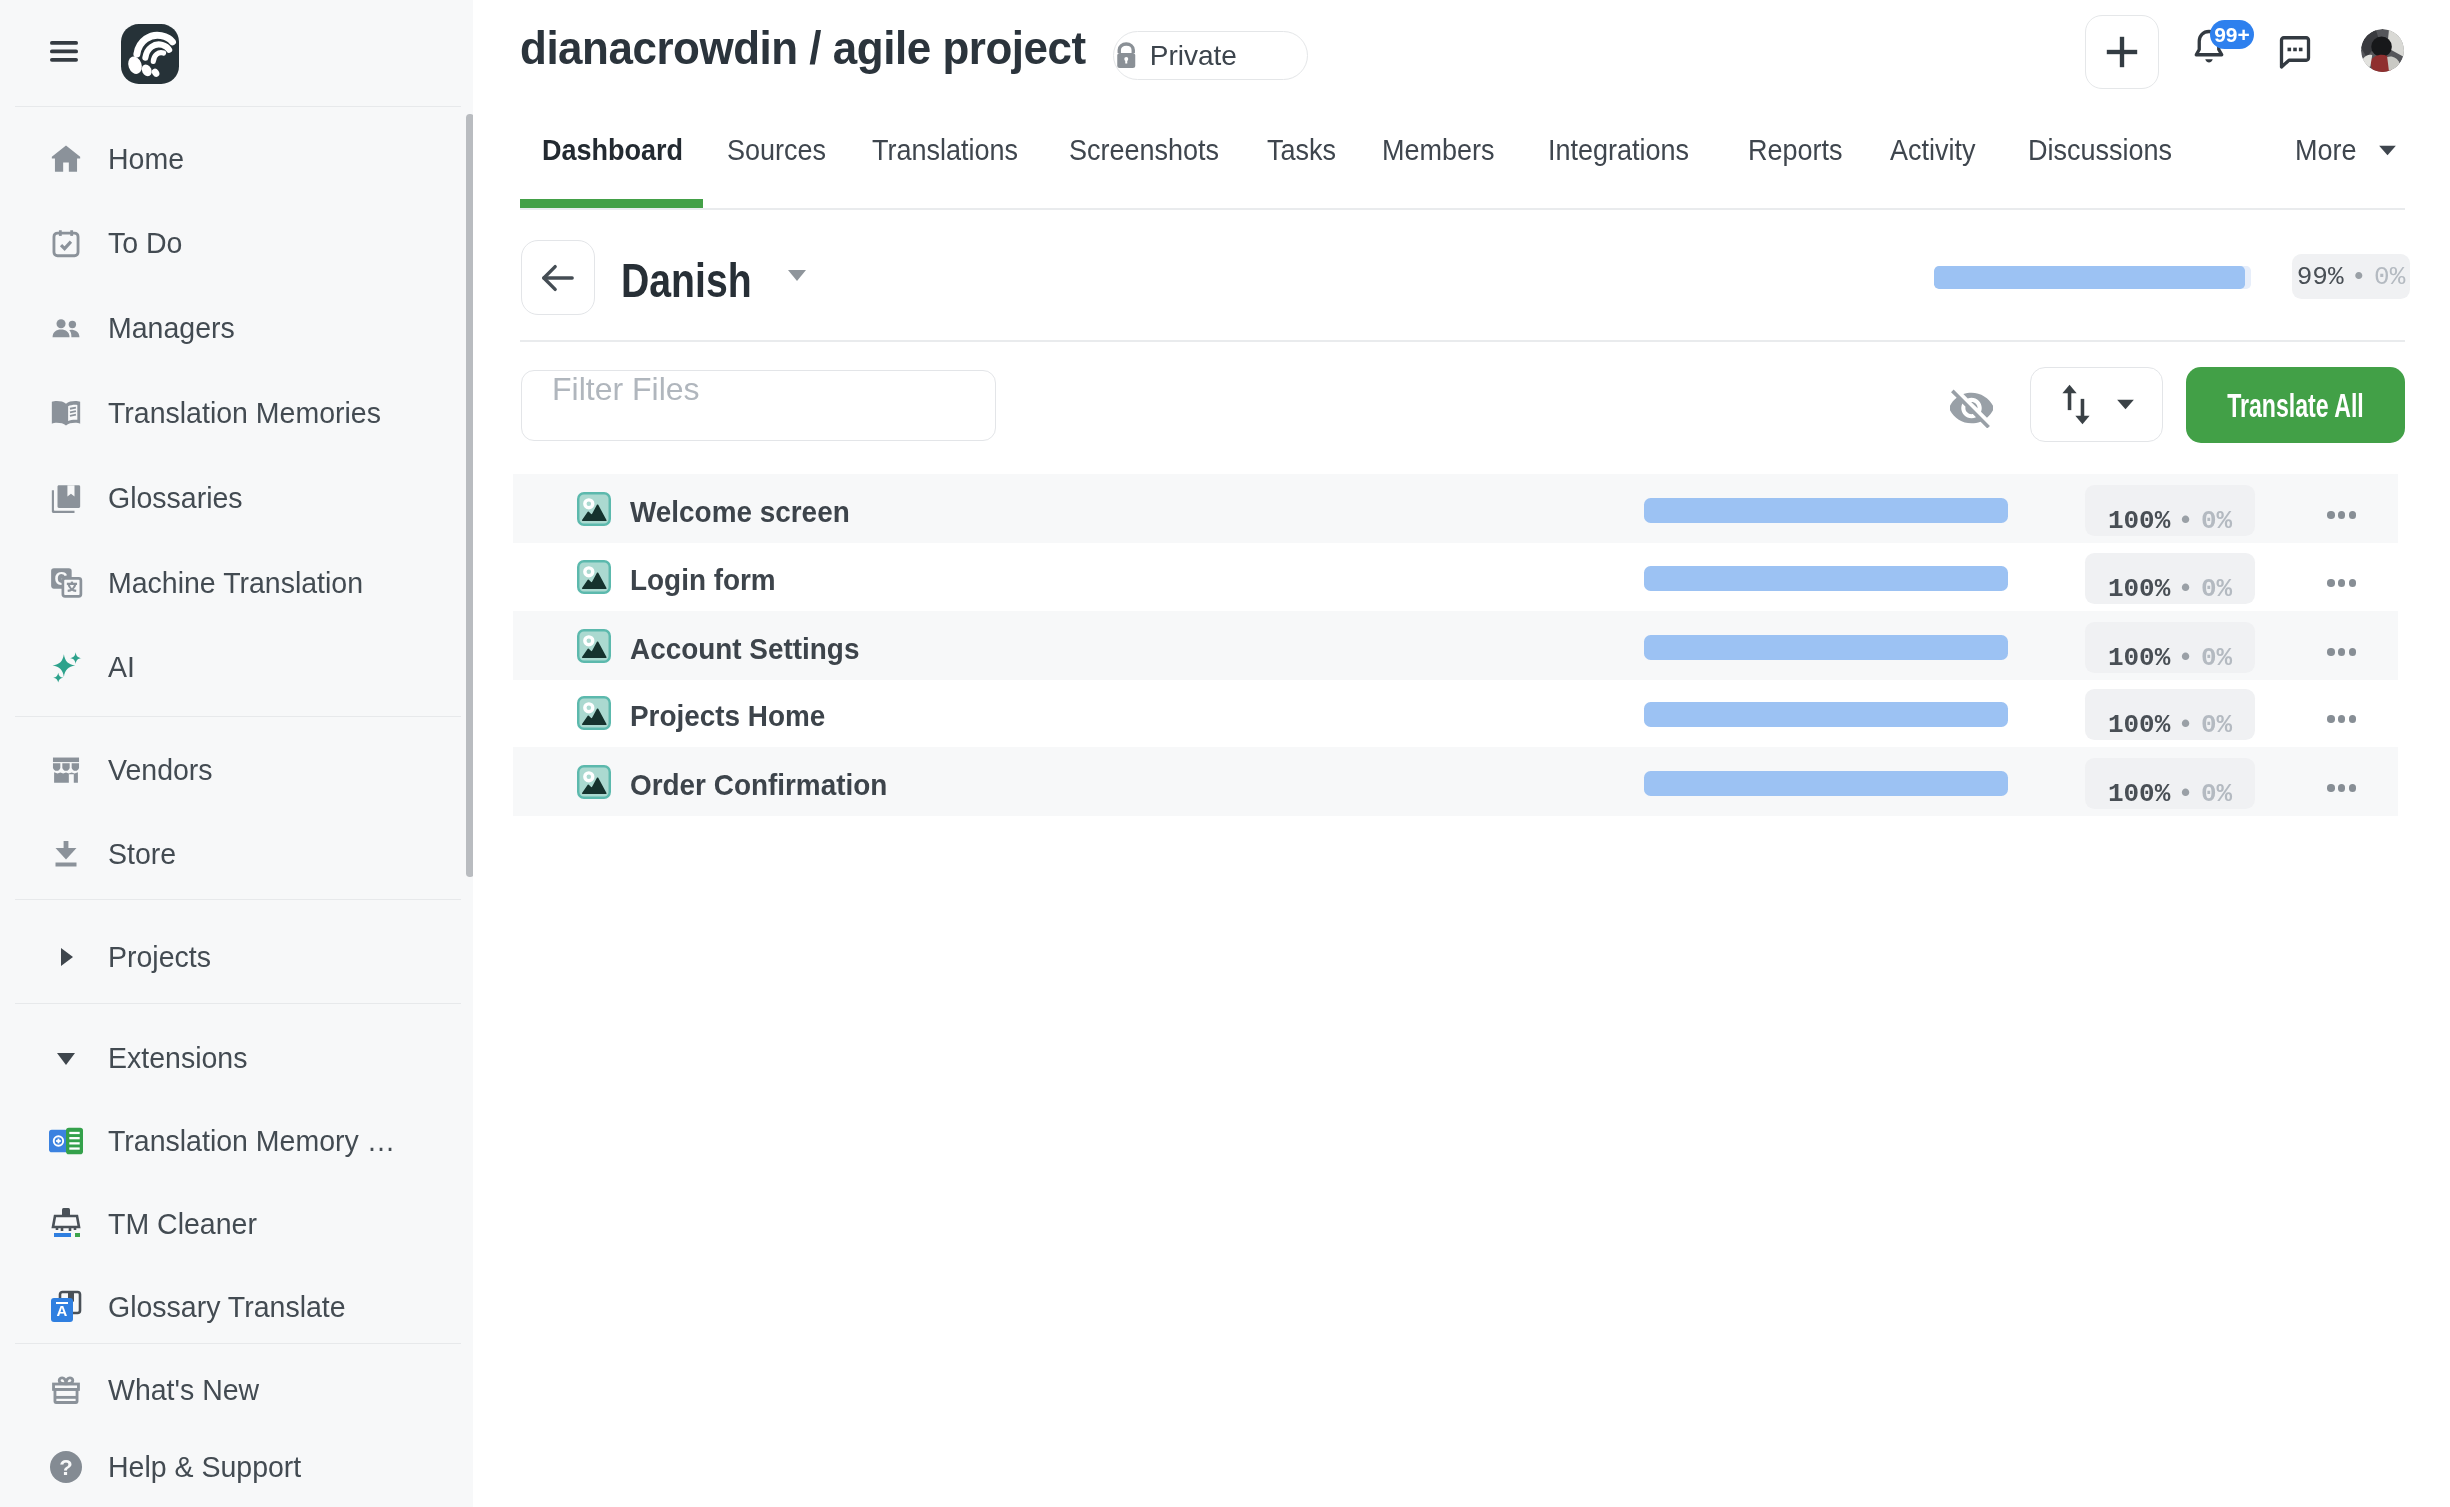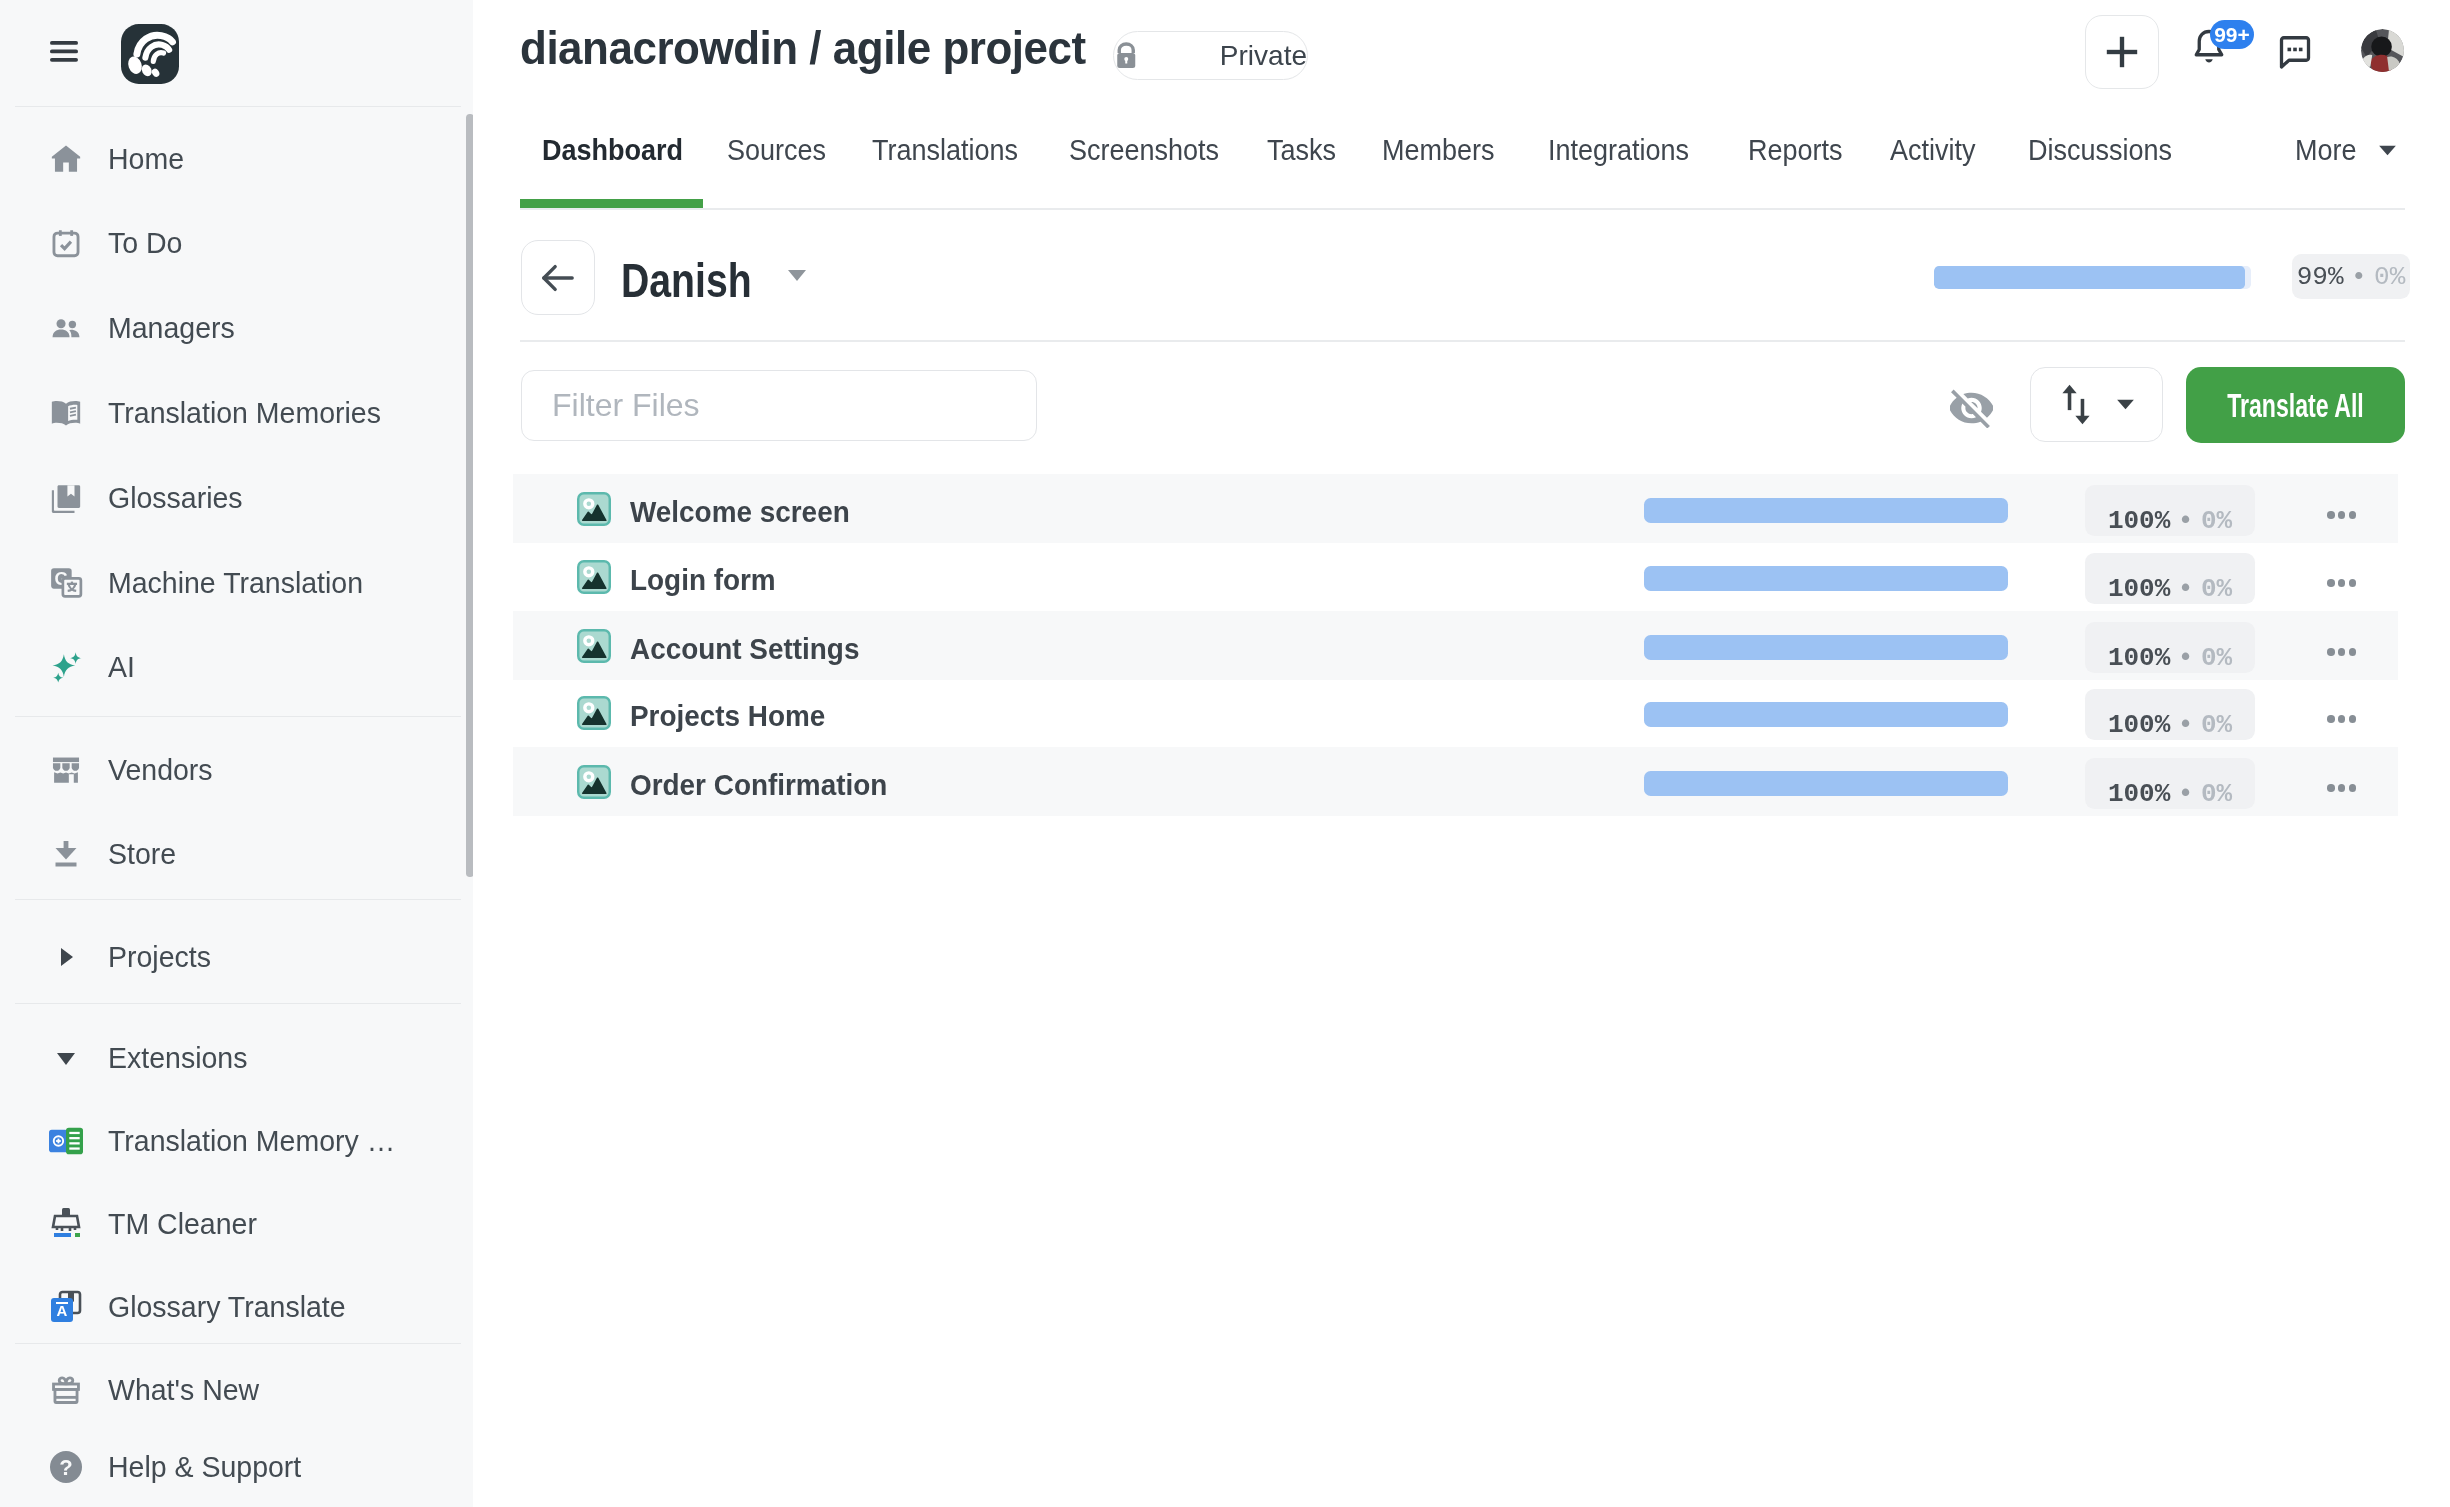--- a/index.html
+++ b/index.html
@@ -11,21 +11,21 @@
   .ni { position:absolute; left:49px; height:41px; padding-top:3.8px; display:flex; align-items:center; }
   .ni svg { flex:0 0 auto; width:34px; height:34px; }
   .ni span { margin-left:24.5px; font-size:30px; color:#434b52; white-space:nowrap; transform:scaleX(0.95); transform-origin:left center; }
   .trunc { max-width:309px; overflow:hidden; text-overflow:ellipsis; }
   #thumb { position:absolute; left:466px; top:114px; width:7.5px; height:763px;
     background:#b9bcc0; border-radius:3.8px; }
   #main { position:absolute; left:473px; top:0; width:1977px; height:1508px; background:#fff; }
   .abs { position:absolute; }
   #title { left:47px; top:20px; font-size:47px; font-weight:bold; color:#2b343c; letter-spacing:-0.5px; white-space:nowrap; transform:scaleX(0.935); transform-origin:left top; }
   #privpill { left:640px; top:31px; width:195px; height:49px; border:1.9px solid #e4e6e8;
-    border-radius:24.5px; display:flex; align-items:center; justify-content:space-between; gap:11.3px; }
+    border-radius:24.5px; display:flex; align-items:center; justify-content:flex-start; gap:11.3px; }
   #privpill span { font-size:28px; color:#3c444c; }
   #search { left:1081px; top:15px; width:514px; height:74px; border:1.9px solid #e5e7e9;
     border-radius:15px; display:flex; align-items:center; }
   #search .ph { font-size:32px; color:#b2b8bf; margin-left:19px; }
   #search .slash { position:absolute; right:21.7px; top:21.7px; width:27px; height:38px;
     background:#eef0f2; border-radius:7.5px; font-size:24.5px; color:#81878e;
     display:flex; align-items:center; justify-content:center; }
   #plusbtn { left:1612px; top:15px; width:74px; height:74px; border:1.9px solid #e5e7e9;
     border-radius:17px; display:flex; align-items:center; justify-content:center; }
   #bellwrap { left:1718px; top:26px; width:70px; height:47px; }
@@ -44,22 +44,22 @@
     border-right:9.4px solid transparent; border-top:11.3px solid #8f959b; }
   #hbar { left:1461px; top:266px; width:317px; height:22.6px; border-radius:4.7px; background:#e7eefa; overflow:hidden; }
   #hbar .fill { width:311px; height:22.6px; background:#9cc2f3; border-radius:4.7px; }
   #hbadge { left:1819px; top:254px; width:118px; height:45px; background:#f0f1f3; border-radius:9.4px;
     display:flex; align-items:center; justify-content:center; white-space:nowrap;
     font-family:"Liberation Mono", monospace; font-size:26px; }
   .pctdark { color:#494f55; }
   .pctdot { color:#9aa0a6; margin:0 7.5px; }
   .pctlight { color:#b4bac1; }
   #hr2 { left:47px; top:340px; width:1885px; height:1.9px; background:#e9ebed; }
-  #filter { left:48px; top:370px; width:516px; height:71px; border:1.9px solid #e3e5e8;
-    border-radius:13px; display:flex; align-items:center; }
+  #filter { left:48px; top:370px; width:475px; height:71px; border:1.9px solid #e3e5e8;
+    border-radius:13px; display:flex; align-items:flex-start; }
   #filter span { margin-left:30px; font-size:32px; color:#b0b6bd; }
   #eyeoff { left:1477px; top:388px; }
   #sortbtn { left:1557px; top:367px; width:133px; height:75px; border:1.9px solid #e3e5e8;
     border-radius:15px; display:flex; align-items:center; justify-content:center; gap:21px; }
   #transbtn { left:1713px; top:367px; width:219px; height:76px; background:#42a047;
     border-radius:15px; display:flex; align-items:center; justify-content:center;
     color:#fff; font-size:34px; font-weight:bold; }
   .frow { position:absolute; left:40px; width:1885px; height:69px;font-weight:bold; }
   .frow.alt { background:#f7f8f9; }
   .frow .ficon { position:absolute; left:64px; top:50%; margin-top:-17px; }

